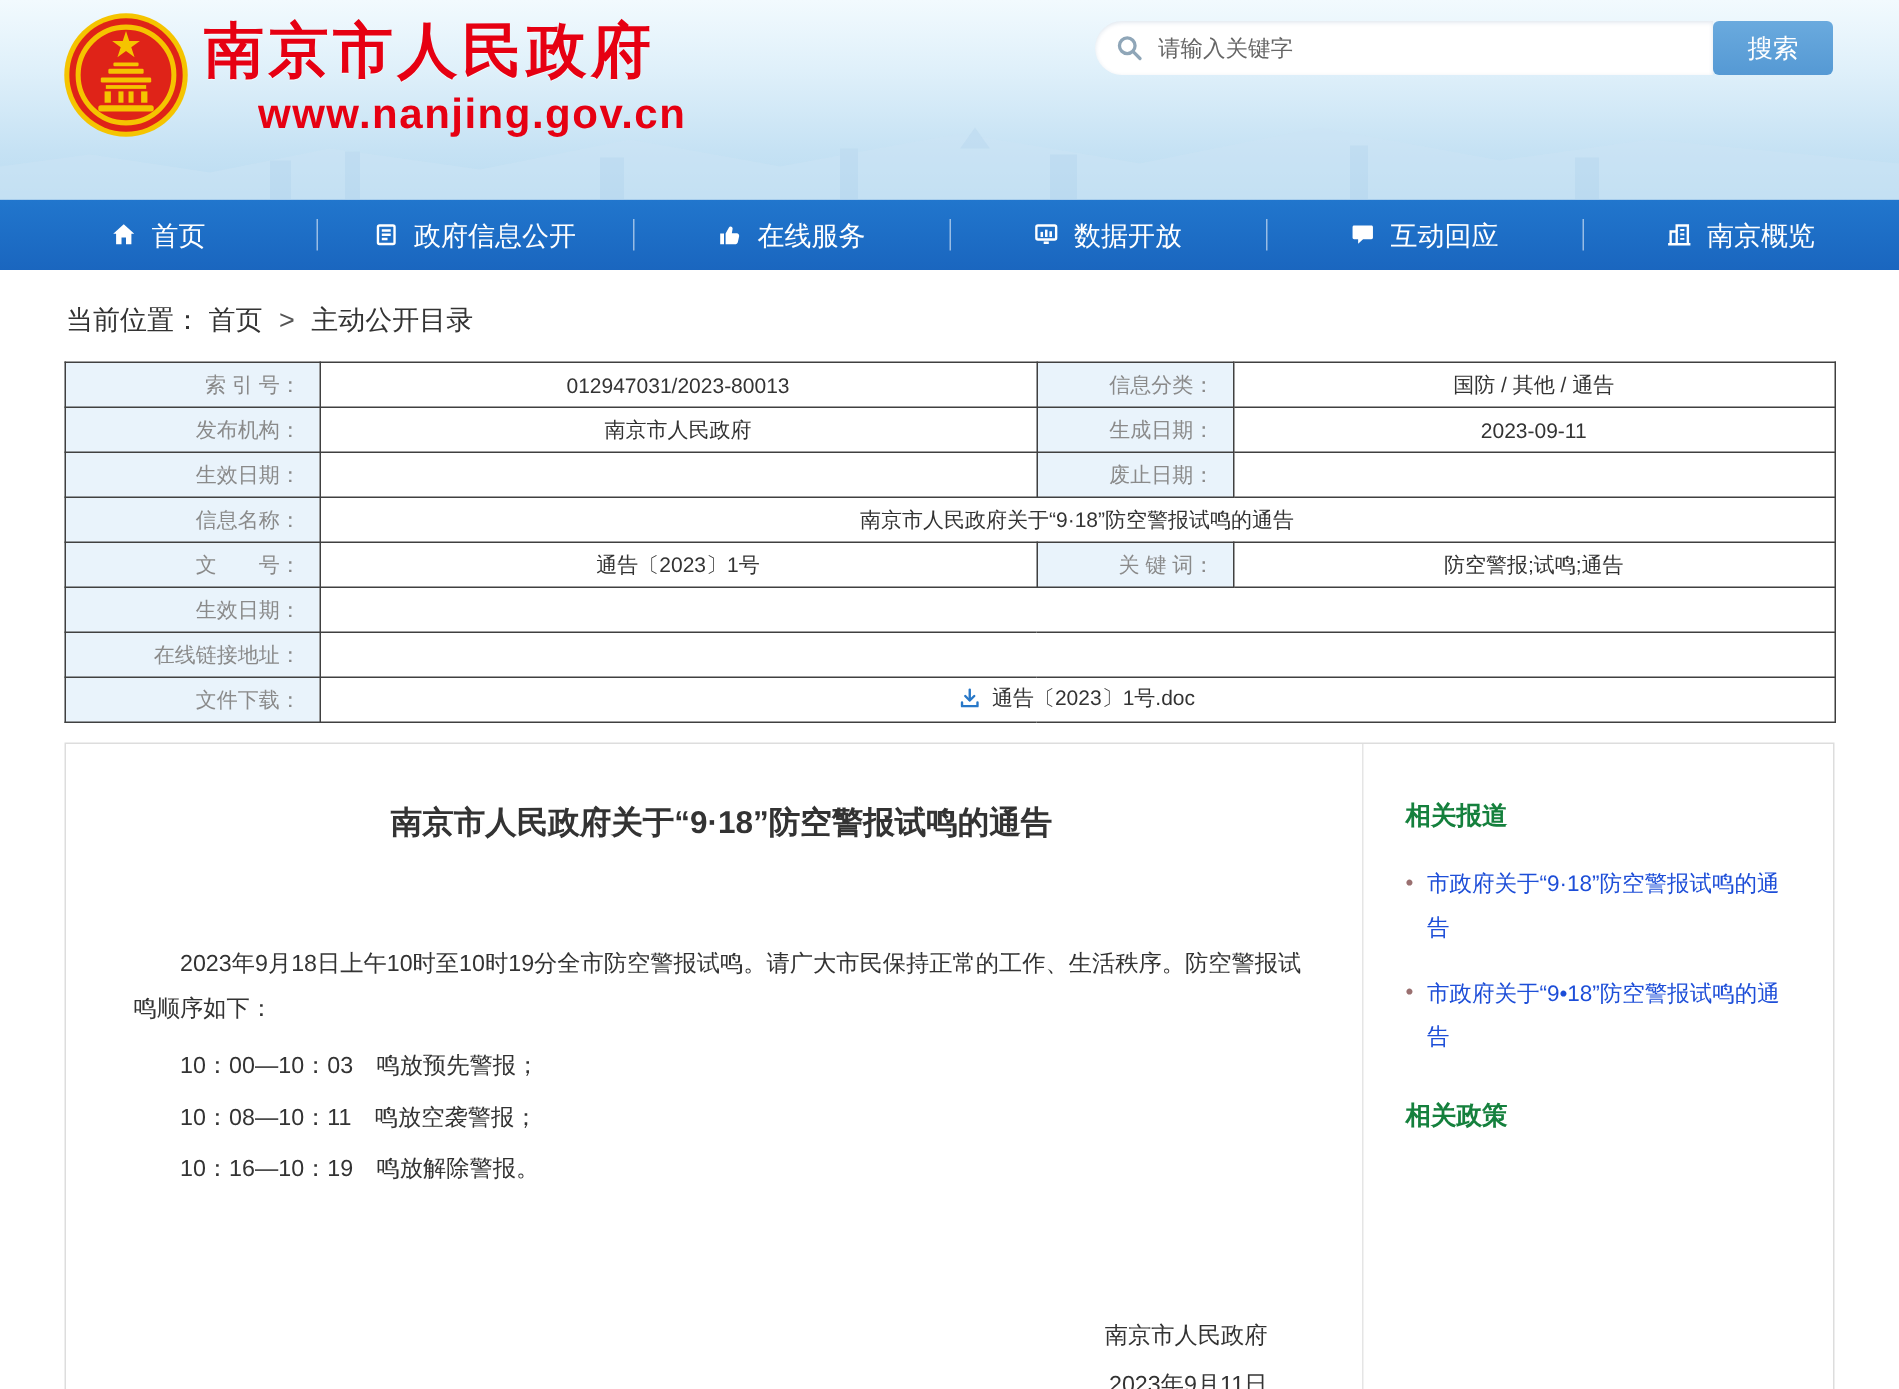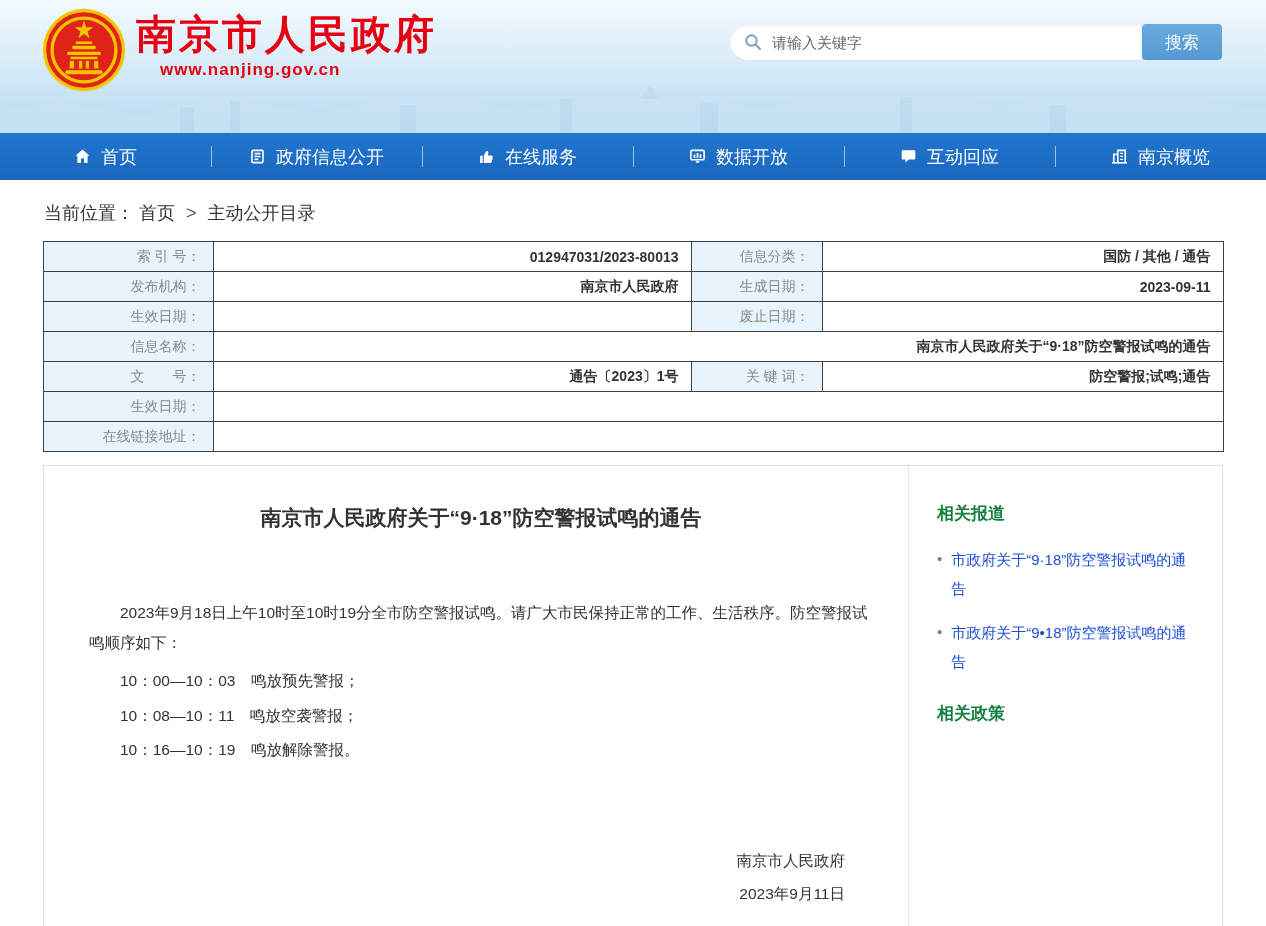--- a/index.html
+++ b/index.html
@@ -35,29 +35,29 @@
   .site-title {
     font-size: 40px;
     font-weight: bold;
     color: #e60012;
     letter-spacing: 3px;
     line-height: 1.1;
     text-shadow: 0 1px 0 rgba(255,255,255,.6);
   }
   .site-url {
     margin-top: 4px;
-    margin-left: 24px;
-    font-size: 17px;
+    margin-left: 36px;
+    font-size: 28px;
     font-weight: bold;
     color: #e60012;
     letter-spacing: 1px;
   }
   .search-bar {
     position: absolute;
-    right: 44px; top: 24px;
+    right: 44px; top: 14px;
     display: flex;
     align-items: center;
     width: 492px;
     height: 36px;
   }
   .search-input-wrap {
     flex: 1;
     display: flex;
     align-items: center;
     height: 36px;
@@ -141,21 +141,21 @@
     padding: 3px 12px;
     vertical-align: middle;
   }
   .meta-table th {
     background: #e9f3fb;
     color: #8a8a8a;
     font-weight: normal;
     text-align: right;
     white-space: nowrap;
   }
-  .meta-table td { color: #333; text-align: right; font-weight: bold; }
+  .meta-table td { color: #333; text-align: center; }
   .file-link {
     display: inline-flex;
     align-items: center;
     gap: 7px;
     color: #333;
     text-decoration: none;
     cursor: pointer;
   }
 
   
@@ -392,20 +392,35 @@
     <td>防空警报;试鸣;通告</td>
   </tr>
   <tr>
     <th>生效日期：</th>
     <td colspan="3"></td>
   </tr>
   <tr>
     <th>在线链接地址：</th>
     <td colspan="3"></td>
   </tr>
+  <tr>
+    <th>文件下载：</th>
+    <td colspan="3">
+      <a class="file-link">
+        <svg width="15" height="15" viewBox="0 0 16 16">
+          <g fill="none" stroke="#2878c8" stroke-width="1.7" stroke-linecap="round" stroke-linejoin="round">
+            <path d="M8 2v7.2"></path>
+            <path d="M4.8 6.4 8 9.6l3.2-3.2"></path>
+            <path d="M2.5 11v2.6h11V11"></path>
+          </g>
+        </svg>
+        <span>通告〔2023〕1号.doc</span>
+      </a>
+    </td>
+  </tr>
 </tbody>
   </table>
 
 <div class="content-box">
   <article class="article">
     <h1>南京市人民政府关于“9·18”防空警报试鸣的通告</h1>
     <p class="para lead">2023年9月18日上午10时至10时19分全市防空警报试鸣。请广大市民保持正常的工作、生活秩序。防空警报试鸣顺序如下：</p>
     <p class="para time">10：00—10：03　鸣放预先警报；</p>
     <p class="para time">10：08—10：11　鸣放空袭警报；</p>
     <p class="para time">10：16—10：19　鸣放解除警报。</p>

